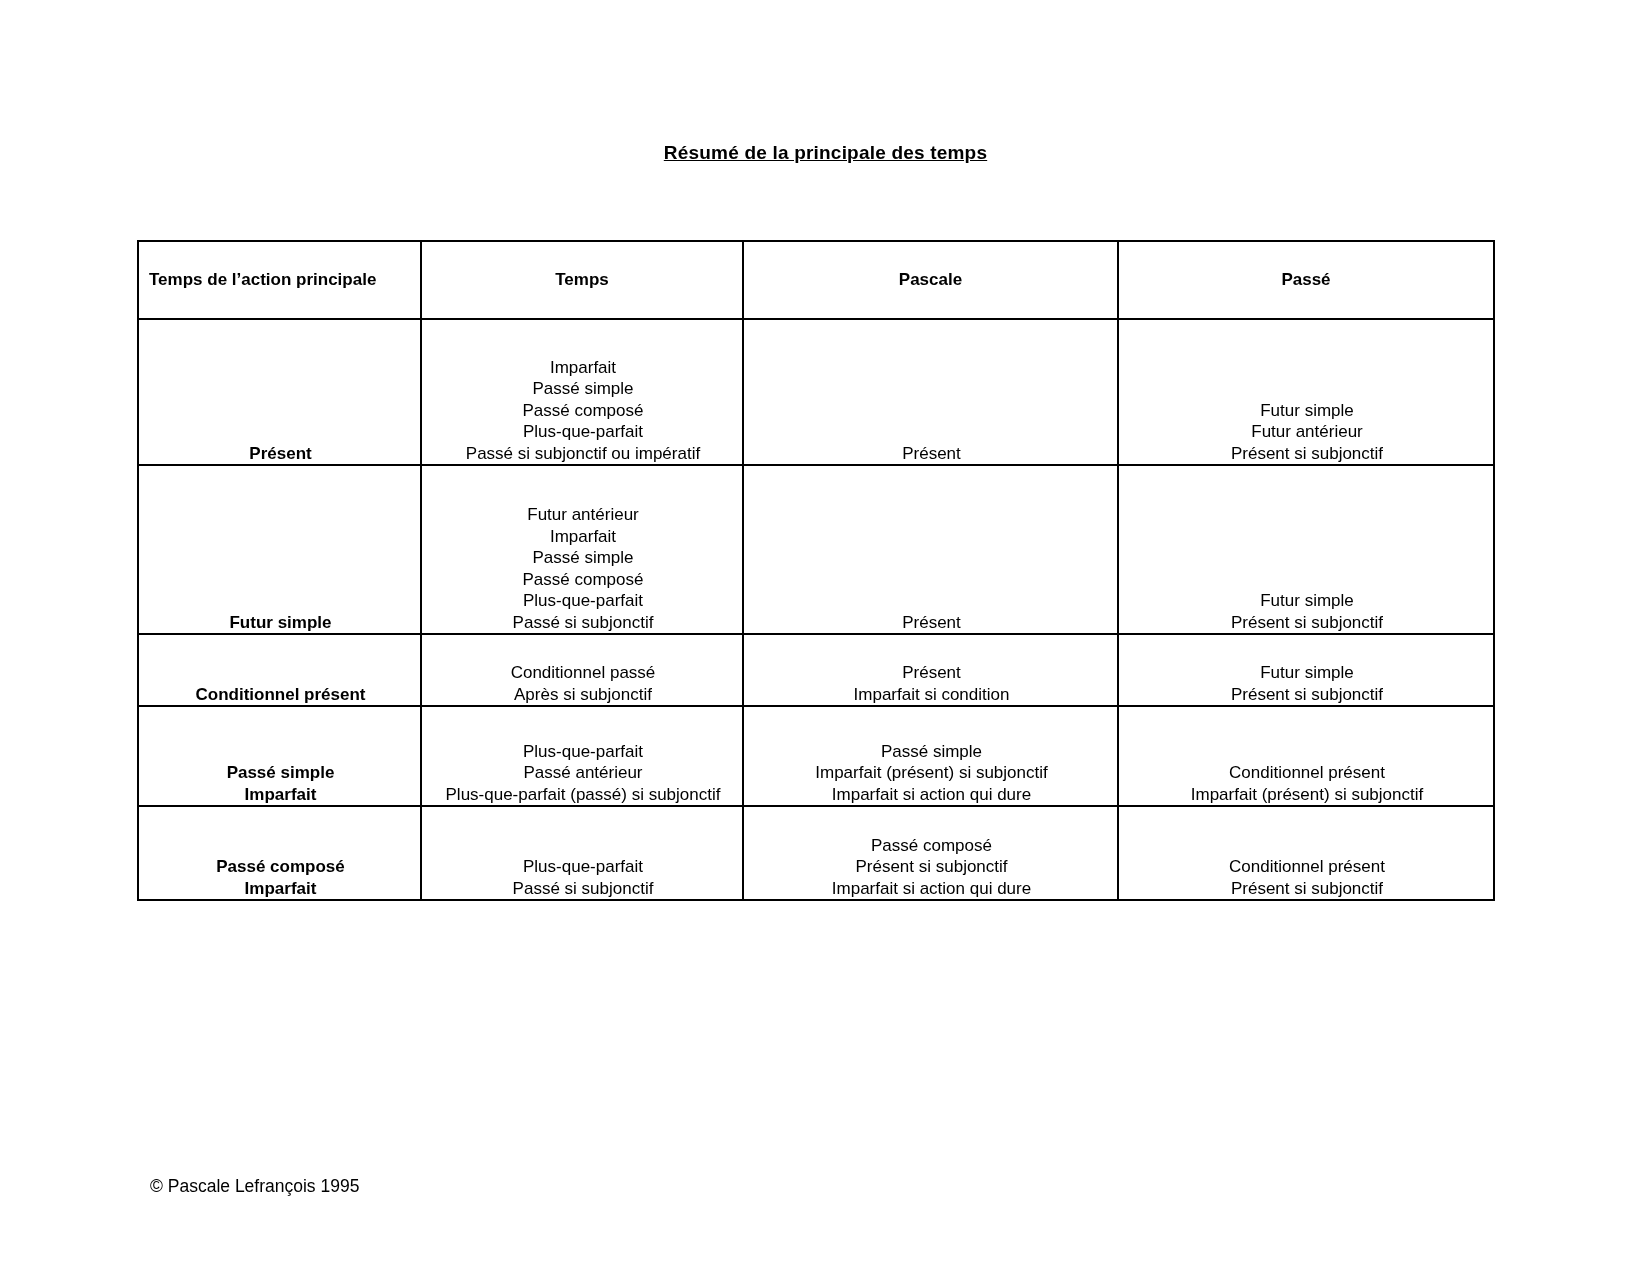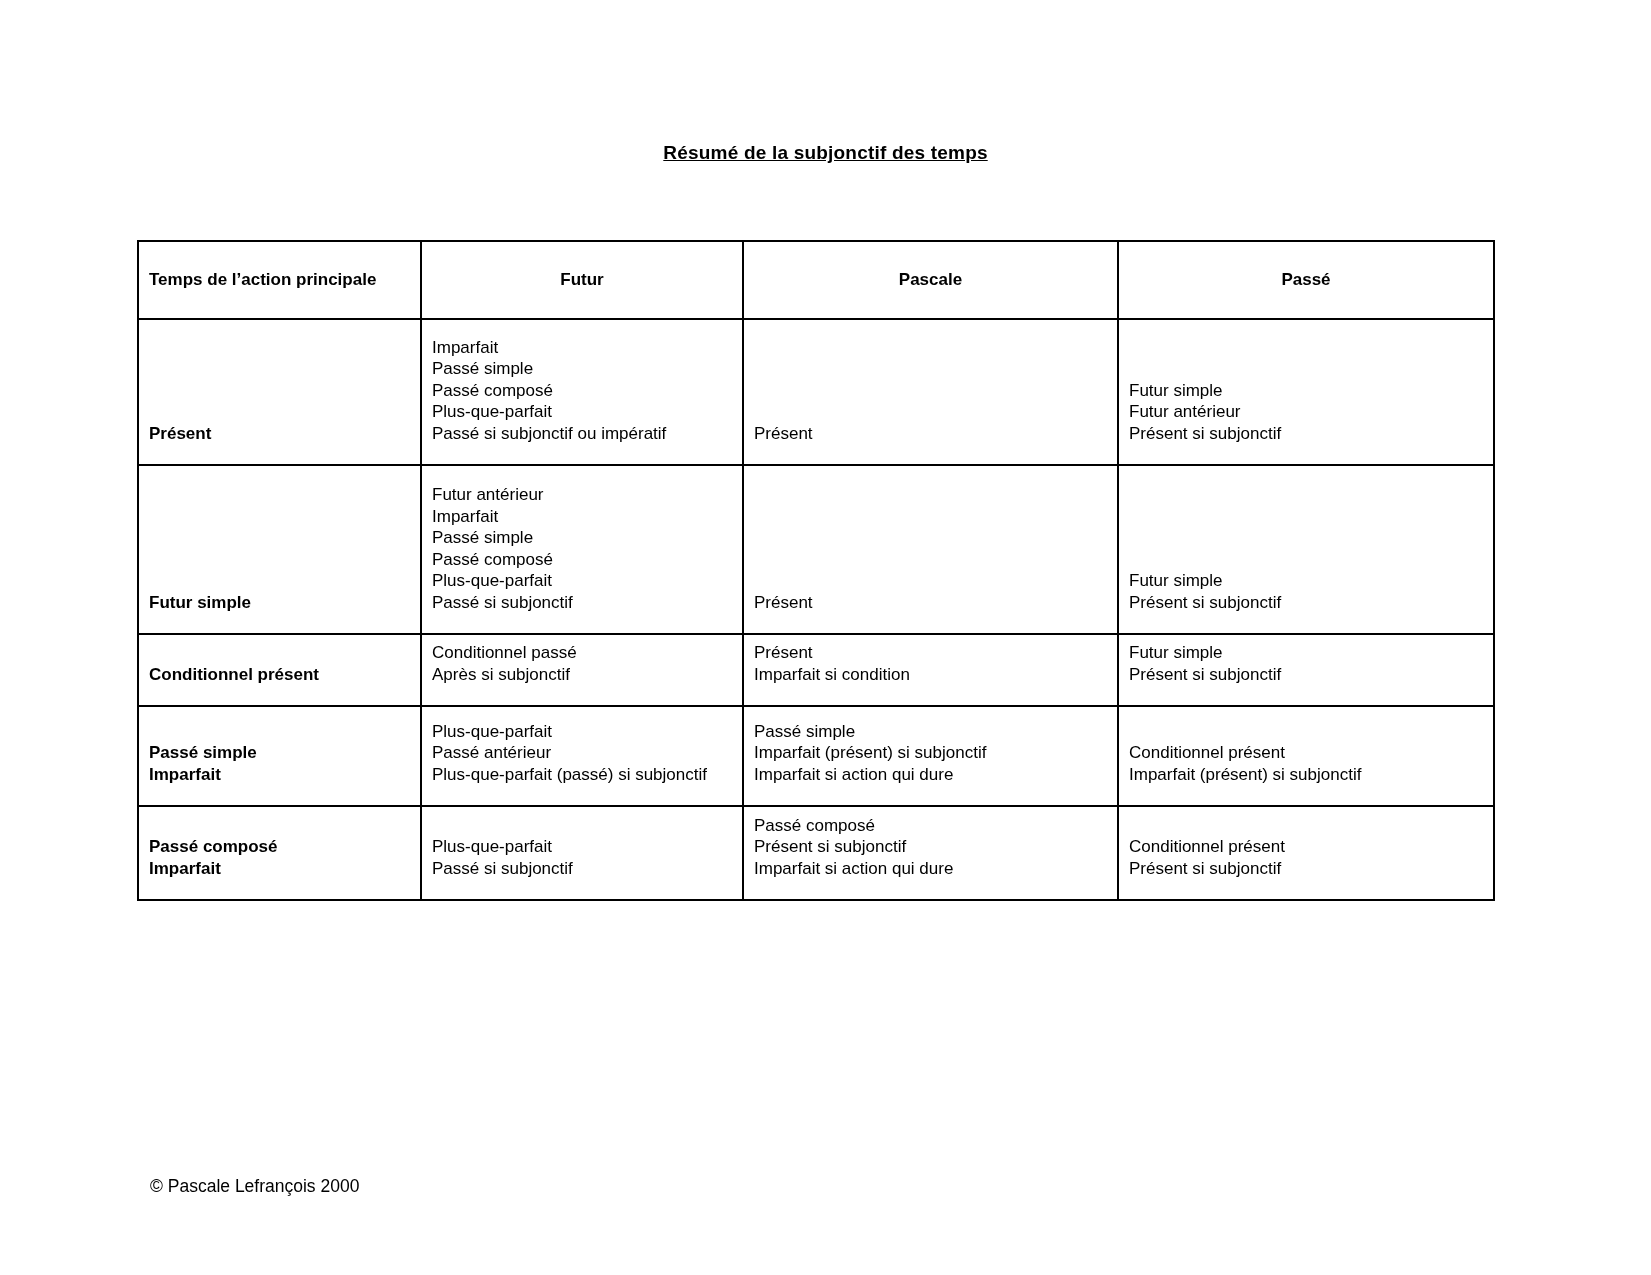--- a/index.html
+++ b/index.html
@@ -46,22 +46,22 @@
     text-align: center;
     padding: 0 8px;
     font-size: 17px;
   }
   table.concordance th.first {
     text-align: left;
     padding-left: 10px;
   }
   table.concordance td {
     vertical-align: bottom;
-    text-align: left;
-    padding: 0 8px 20px 10px;
+    text-align: center;
+    padding: 0 8px 0 10px;
     white-space: pre-line;
     line-height: 21.5px;
   }
   table.concordance td.main {
     font-weight: bold;
   }
   tr.row-1 td { height: 146px; }
   tr.row-2 td { height: 169px; }
   tr.row-3 td { height: 72px; }
   tr.row-4 td { height: 100px; }
@@ -69,33 +69,33 @@
   .doc-footer {
     position: absolute;
     left: 150px;
     top: 1176px;
     font-size: 17.5px;
   }
 </style>
 </head>
 <body>
 
-<div class="doc-title">Résumé de la subjonctif des temps</div>
+<div class="doc-title">Résumé de la principale des temps</div>
 
 <table class="concordance">
   <colgroup>
     <col style="width:283px">
     <col style="width:322px">
     <col style="width:375px">
     <col style="width:376px">
   </colgroup>
   <tbody>
     <tr>
       <th class="first">Temps de l’action principale</th>
-      <th>Futur</th>
+      <th>Temps</th>
       <th>Pascale</th>
       <th>Passé</th>
     </tr>
     <tr class="row-1">
       <td class="main">Présent</td>
       <td>Imparfait
 Passé simple
 Passé composé
 Plus-que-parfait
 Passé si subjonctif ou impératif</td>
@@ -144,13 +144,13 @@
 Passé si subjonctif</td>
       <td>Passé composé
 Présent si subjonctif
 Imparfait si action qui dure</td>
       <td>Conditionnel présent
 Présent si subjonctif</td>
     </tr>
   </tbody>
 </table>
 
-<div class="doc-footer">© Pascale Lefrançois 2000</div>
+<div class="doc-footer">© Pascale Lefrançois 1995</div>
 
 </body></html>

